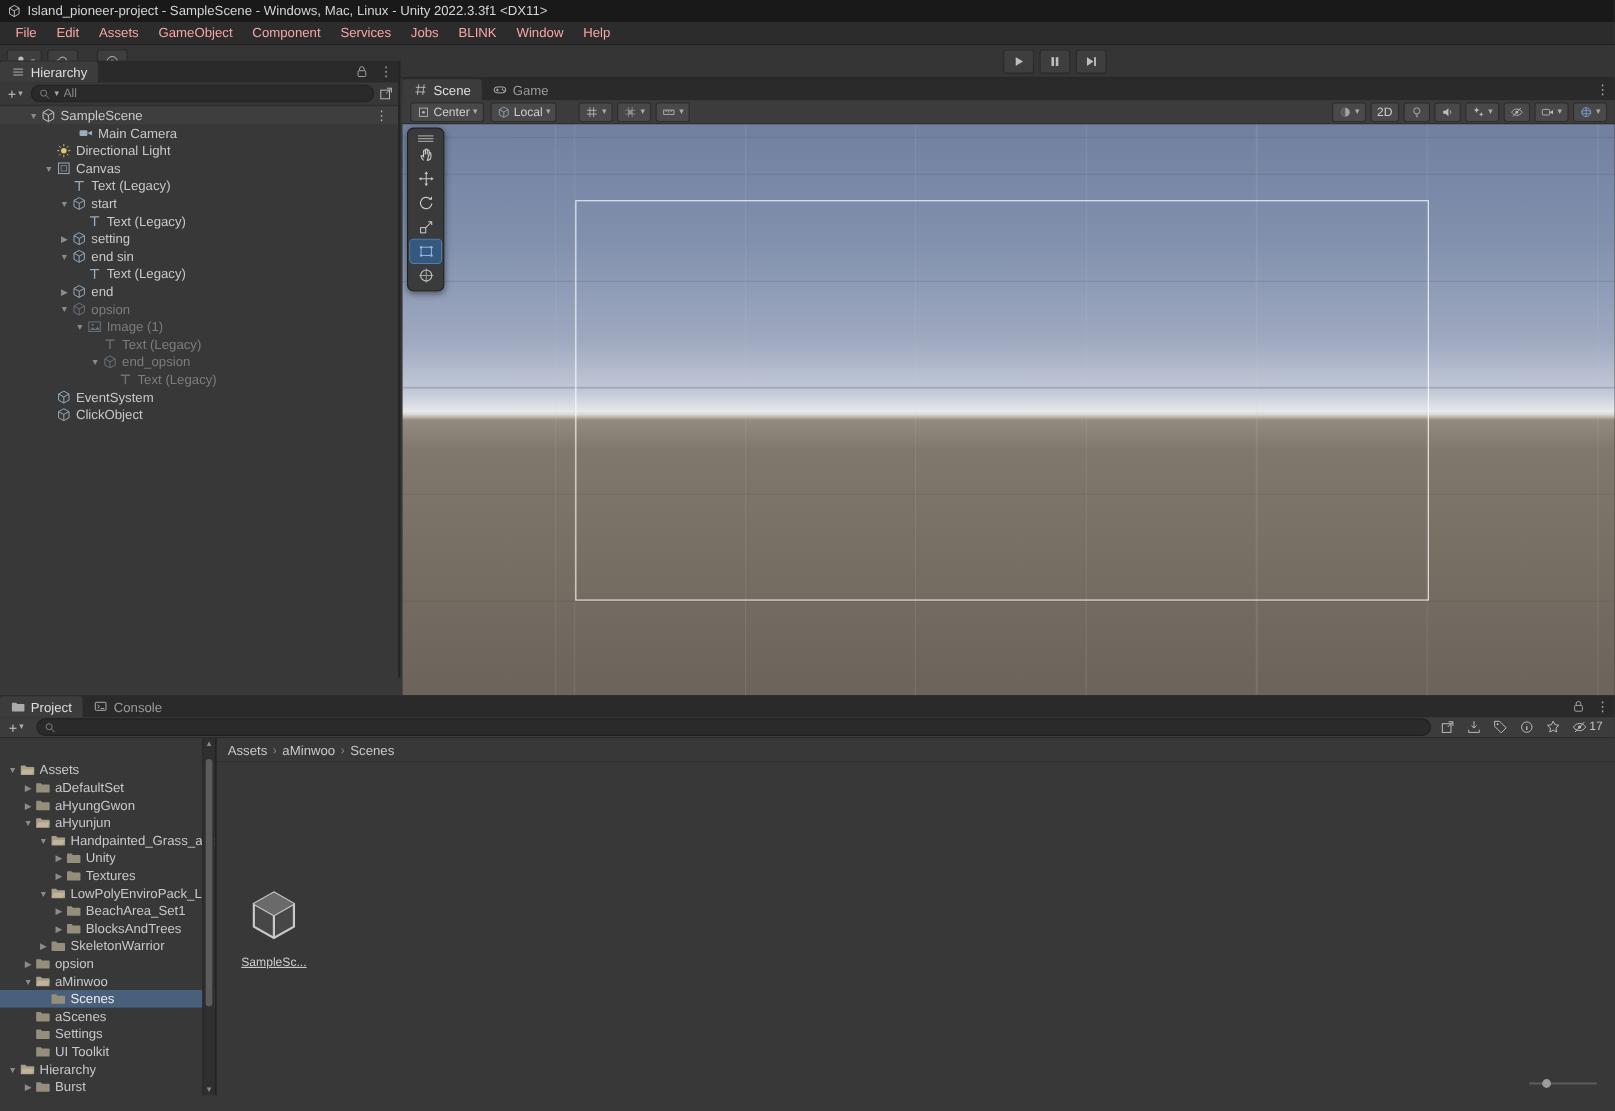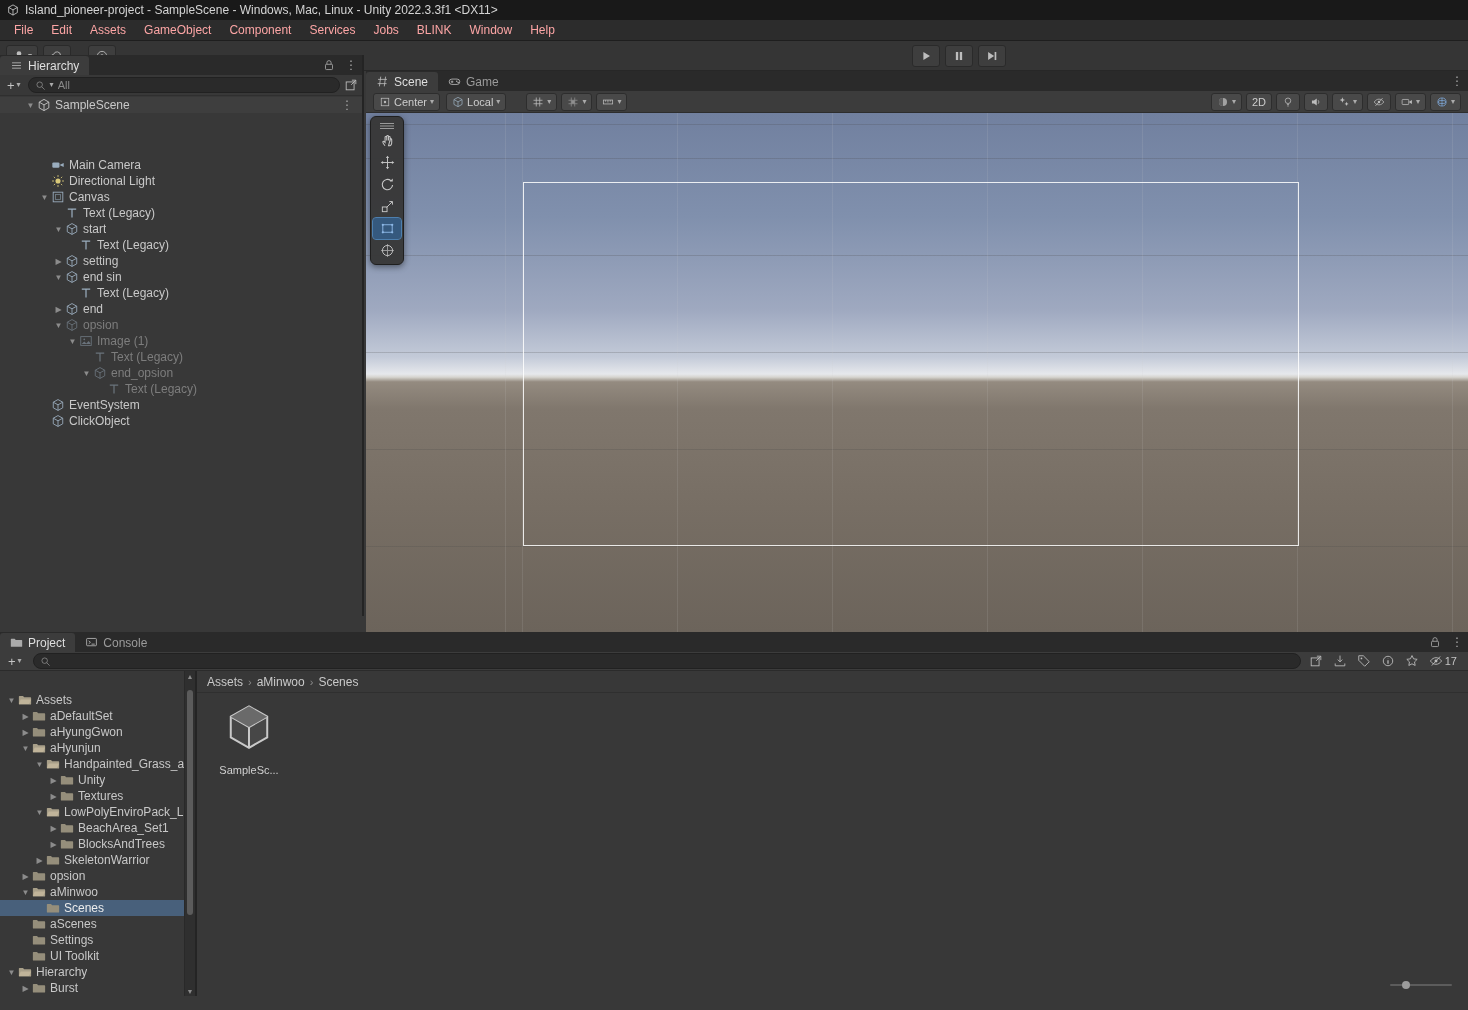--- a/index.html
+++ b/index.html
@@ -73,21 +73,21 @@
 .project-tree{width:195px;flex:none;position:relative;padding-top:20px;overflow:hidden;}
 .tree-scrollbar{position:absolute;right:0;top:0;bottom:0;width:11px;background:#2F2F2F;border-left:1px solid #292929;display:flex;flex-direction:column;align-items:center;font-size:7px;color:#8A8A8A;}
 .tree-scroll-thumb{position:absolute;left:2px;right:2px;top:19px;height:225px;background:#5B5B5B;border-radius:4px;}
 .scroll-arrow{height:10px;display:flex;align-items:center;justify-content:center;width:100%;cursor:default;}
 .scroll-arrow.down{position:absolute;bottom:0;}
 .project-divider{width:2px;background:#242424;flex:none;}
 .project-content{flex:1;display:flex;flex-direction:column;overflow:hidden;position:relative;}
 .breadcrumb-row{height:22px;display:flex;align-items:center;gap:5px;padding:0 10px;border-bottom:1px solid #2F2F2F;flex:none;}
 .bc-item{color:#C9C9C9;cursor:default;}
 .bc-sep{color:#8A8A8A;font-size:11px;}
-.asset-grid{flex:1;padding:10px 16px;display:flex;align-items:flex-start;gap:16px;}
+.asset-grid{flex:1;padding:10px 16px;display:flex;align-items:center;gap:16px;text-decoration:underline;}
 .asset-card{width:72px;display:flex;flex-direction:column;align-items:center;gap:3px;cursor:default;}
 .asset-icon{width:54px;height:58px;}
 .asset-icon svg{width:100%;height:100%;}
 .asset-label{font-size:11px;color:#D0D0D0;max-width:72px;overflow:hidden;white-space:nowrap;text-overflow:ellipsis;}
 .zoom-slider{position:absolute;right:16px;bottom:5px;width:62px;height:12px;display:flex;align-items:center;}
 .zoom-track{width:100%;height:2px;background:#5C5C5C;border-radius:1px;}
 .zoom-thumb{position:absolute;left:12px;top:2px;width:8px;height:8px;border-radius:50%;background:#9C9C9C;cursor:default;}
 </style>
 </head>
 <body>
@@ -218,21 +218,21 @@
           <span class="arw">▼</span>
           <span class="icn">
             <svg viewBox="0 0 16 16">
               <path d="M8 1.6l5.5 3.1v6.6L8 14.4l-5.5-3.1V4.7z" fill="none" stroke="#C8C8C8"></path>
               <path d="M2.5 4.7L8 7.9l5.5-3.2M8 7.9v6.5" fill="none" stroke="#C8C8C8"></path>
             </svg>
           </span>
           <span class="lbl">SampleScene</span>
           <span class="row-kebab">⋮</span>
         </div>
-        <div class="tree-row" style="padding-left: 38px; margin-top: 44px;">
+        <div class="tree-row" style="padding-left: 58px;">
           <span class="arw"></span>
           <span class="icn">
             <svg viewBox="0 0 16 16">
               <rect x="1.5" y="5" width="8.2" height="6" rx="1.4" fill="#9AADBE"></rect>
               <path d="M9.7 8l4.8-2.4v4.8z" fill="#9AADBE"></path>
             </svg>
           </span>
           <span class="lbl">Main Camera</span>
         </div>
         <div class="tree-row" style="padding-left: 38px;">

